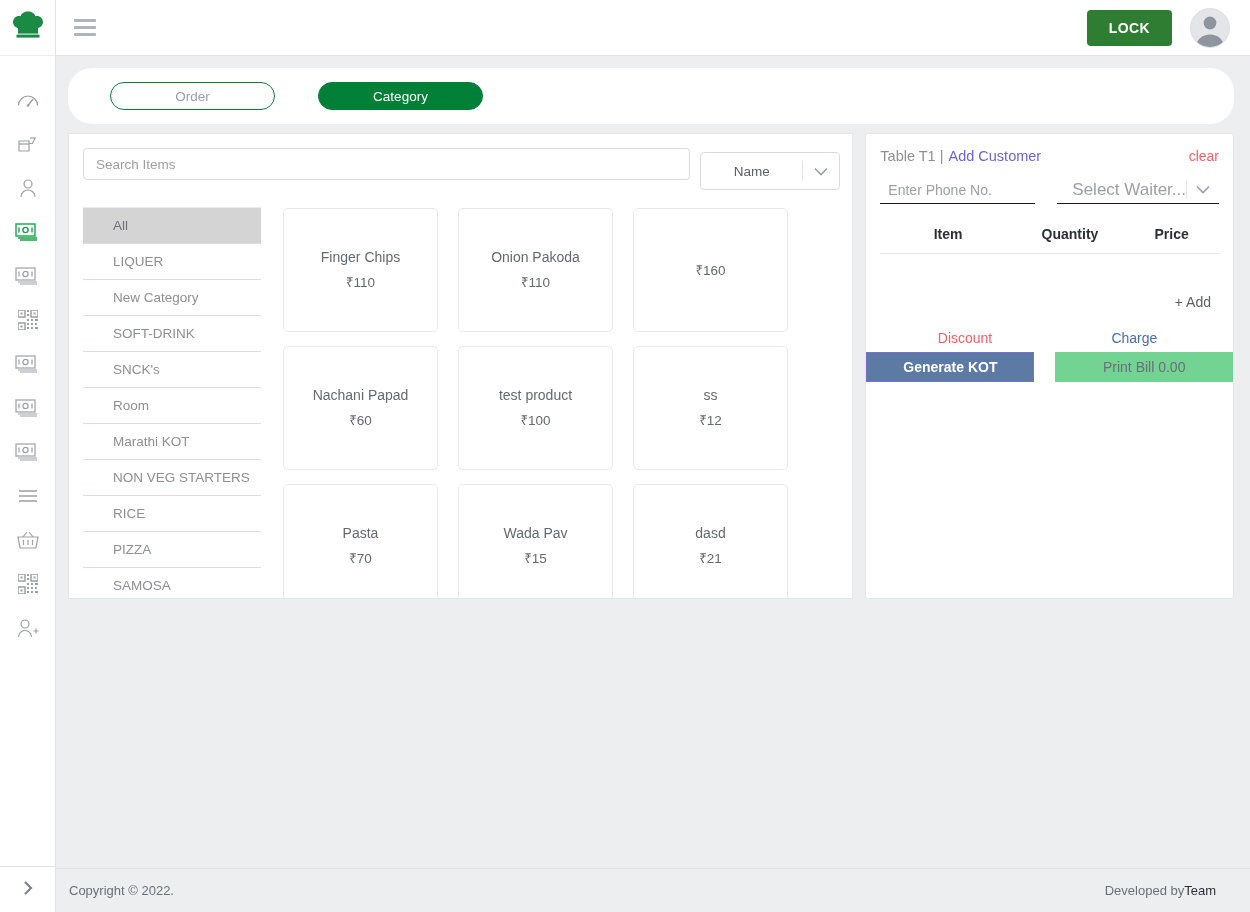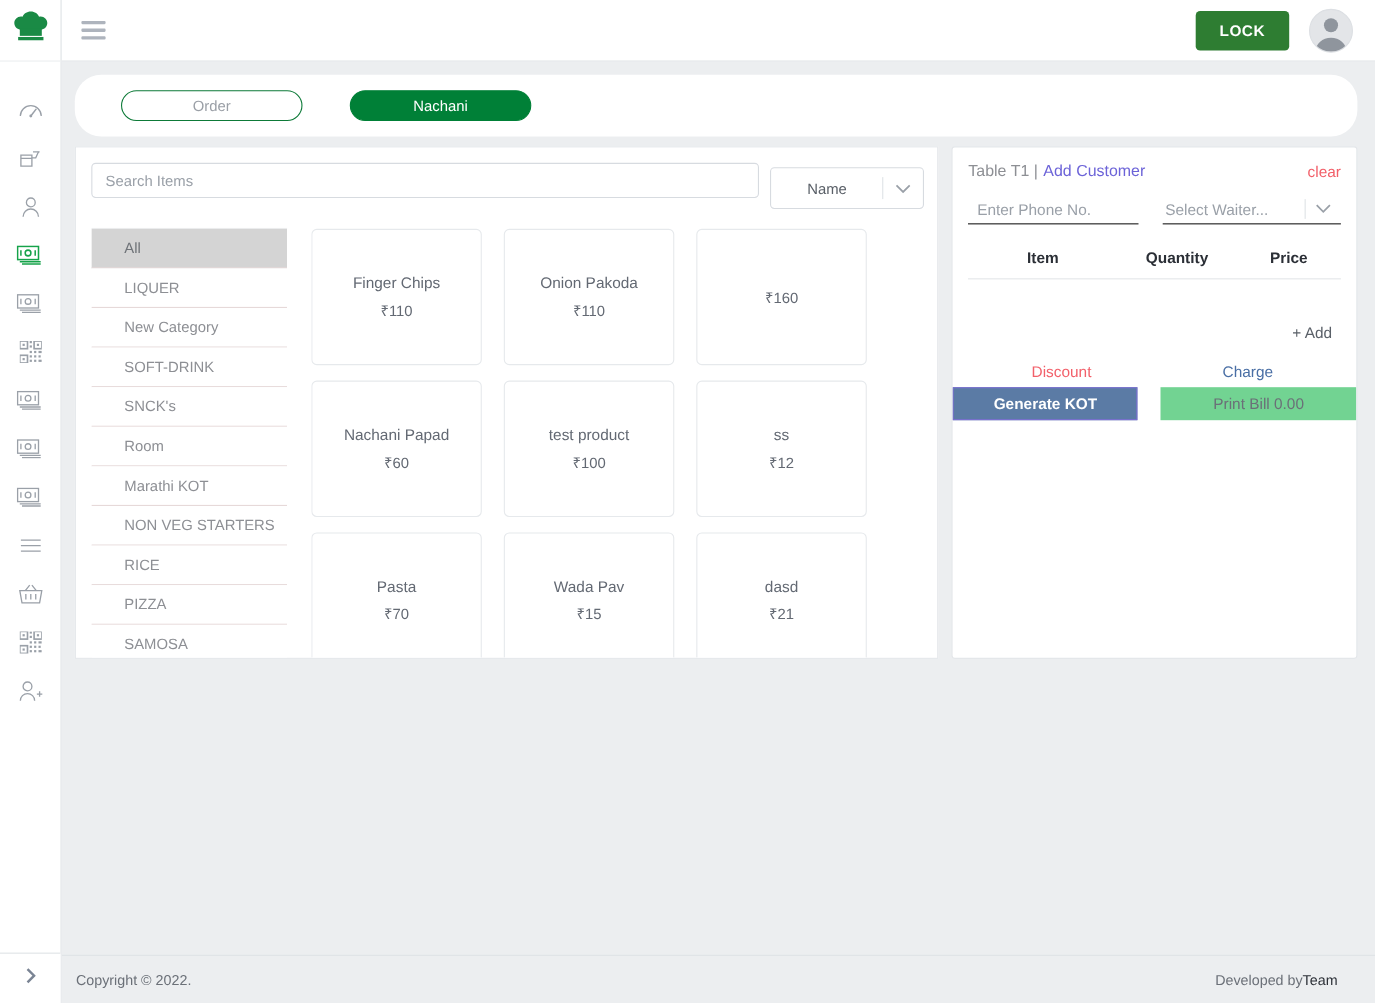--- a/index.html
+++ b/index.html
@@ -261,21 +261,21 @@
     background: transparent; outline: none;
     padding-left: 8px;
   }
   #phone-input::placeholder { color: #9aa0a8; }
   #waiter-select {
     flex: 1; height: 28px;
     border-bottom: 1px solid #1a1a1a;
     display: flex; align-items: center;
     cursor: pointer;
   }
-  #waiter-select .label { flex: 1; font-size: 14px; color: #9aa0a8; padding-left: 2px; }
+  #waiter-select .label { flex: 1; font-size: 17px; color: #9aa0a8; padding-left: 2px; text-align: right; }
   #waiter-select .divider { width: 1px; height: 18px; background: #dfe3e6; }
   #waiter-select .chev { width: 32px; display: flex; align-items: center; justify-content: center; }
 
   #order-table-head {
     display: flex; margin-top: 22px;
     padding-bottom: 11px;
     border-bottom: 1px solid #e3e5e8;
     font-size: 14px; font-weight: 700; color: #2b2f36;
   }
   #order-table-head .c-item { width: 40%; text-align: center; }
@@ -541,21 +541,21 @@
         <path d="M5 38c0-7.2 6.3-12.6 14-12.6S33 30.8 33 38z" fill="#8f959d"></path>
       </svg>
     </span>
   </div>
 </div>
 
 <div id="main">
 
   <div id="tabs-card">
     <div class="pill outline">Order</div>
-    <div class="pill solid">Nachani</div>
+    <div class="pill solid">Category</div>
   </div>
 
   <div id="content-row">
 
     <div id="catalog-panel">
       <div id="search-row">
         <input id="search-input" type="text" placeholder="Search Items" style="">
         <div id="name-select">
           <span class="label">Name</span>
           <span class="divider"></span>

